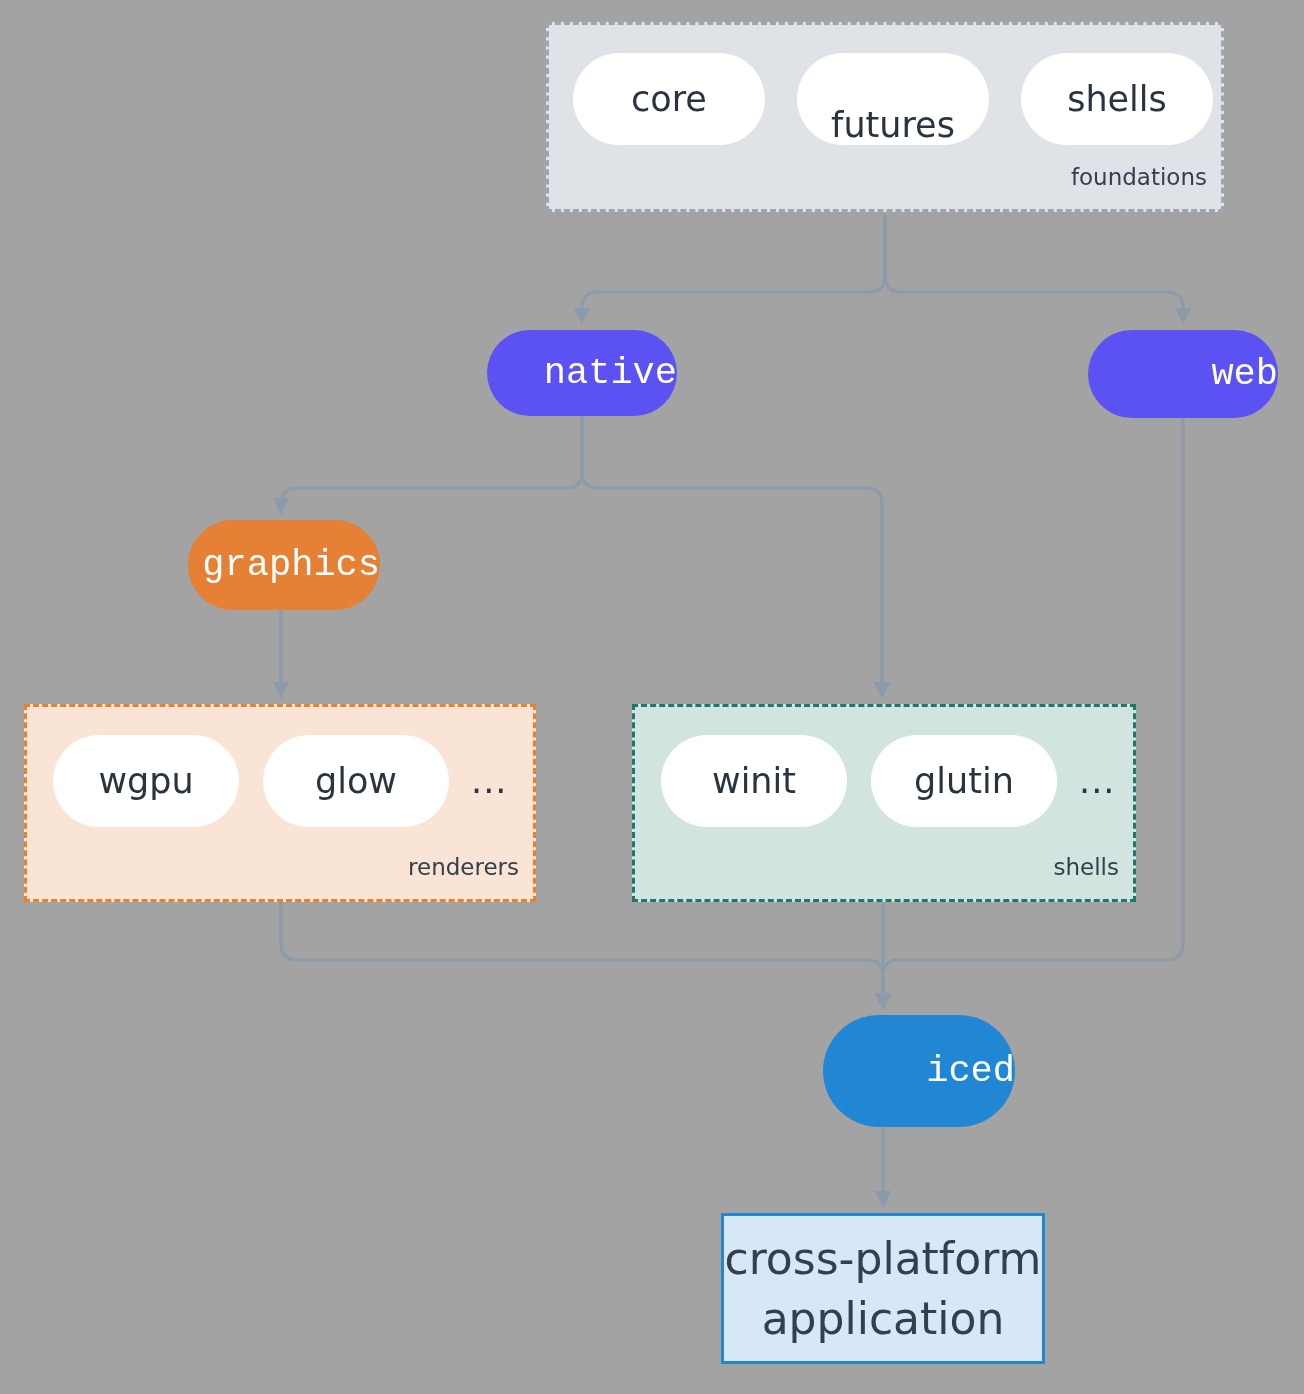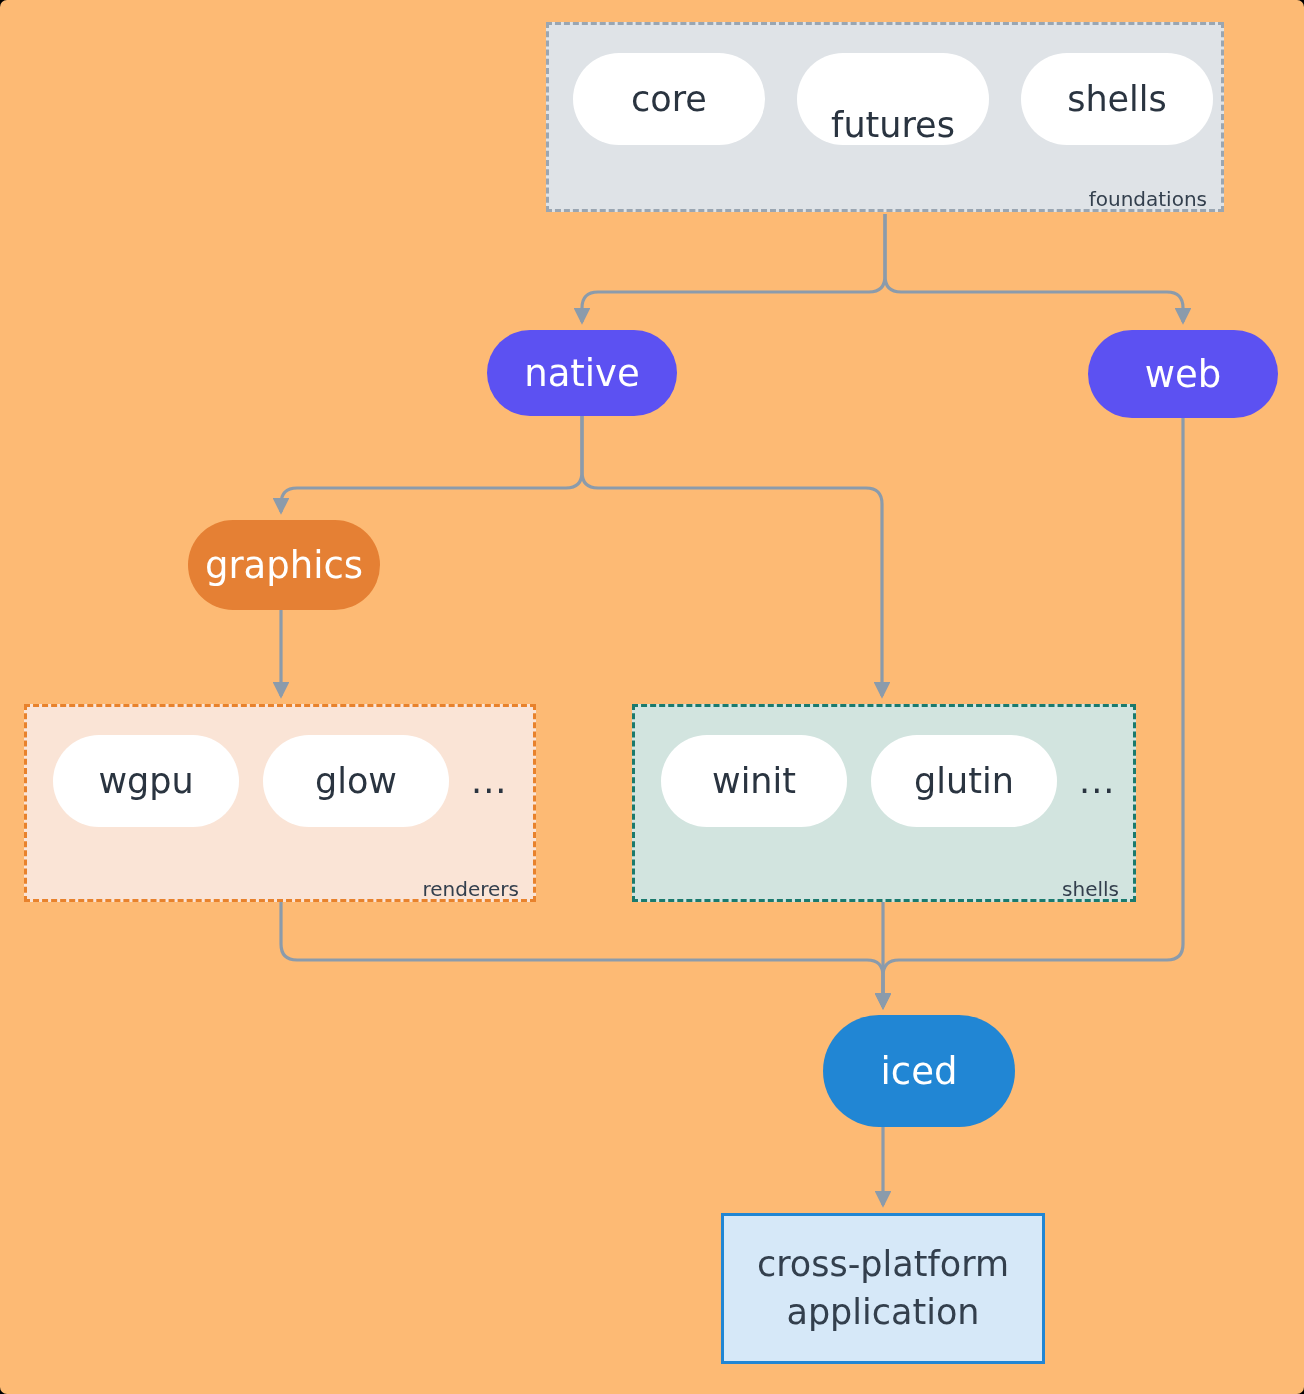--- a/index.html
+++ b/index.html
@@ -11,22 +11,21 @@
   body {
     width: 1304px;
     height: 1394px;
     overflow: hidden;
     font-family: "DejaVu Sans", "Liberation Sans", sans-serif;
   }
   #diagram {
     position: relative;
     width: 1304px;
     height: 1394px;
-    background: #fdba74;
-    border-radius: 7px;
+    background: #a3a3a3;
   }
   #edge-layer {
     position: absolute;
     left: 0;
     top: 0;
     width: 1304px;
     height: 1394px;
     pointer-events: none;
   }
 
@@ -38,22 +37,22 @@
     border-width: 3px;
   }
   .cluster-pills {
     position: absolute;
     display: flex;
     align-items: center;
   }
   .cluster-label {
     position: absolute;
     right: 14px;
-    bottom: 0;
-    font-size: 20px;
+    bottom: 20px;
+    font-size: 23px;
     line-height: 1;
     color: #333f4d;
     white-space: nowrap;
   }
 
   #cluster-foundations {
     left: 546px;  top: 22px;
     width: 678px; height: 190px;
     background: #dfe3e7;
     border-color: #9aa6b2;
@@ -93,24 +92,25 @@
     letter-spacing: 1px;
   }
 
   
   .node-stadium {
     position: absolute;
     box-sizing: border-box;
     border-radius: 999px;
     display: flex;
     align-items: center;
-    justify-content: center;
+    justify-content: flex-end;
     color: #ffffff;
     font-size: 37px;
     white-space: nowrap;
+    font-family: Liberation Mono, monospace;
   }
   #node-native {
     left: 487px; top: 330px;
     width: 190px; height: 86px;
     background: #5c51f2;
   }
   #node-web {
     left: 1088px; top: 330px;
     width: 190px; height: 88px;
     background: #5c51f2;
@@ -132,21 +132,21 @@
     box-sizing: border-box;
     left: 721px; top: 1213px;
     width: 324px; height: 151px;
     background: #d6e8f8;
     border: 3px solid #2186d4;
     display: flex;
     flex-direction: column;
     align-items: center;
     justify-content: center;
     color: #333f4d;
-    font-size: 35px;
+    font-size: 44px;
     line-height: 1.35;
     text-align: right;
   }
 </style>
 </head>
 <body>
 
 <div id="diagram">
 
   <svg id="edge-layer" viewBox="0 0 1304 1394" width="1304" height="1394">

